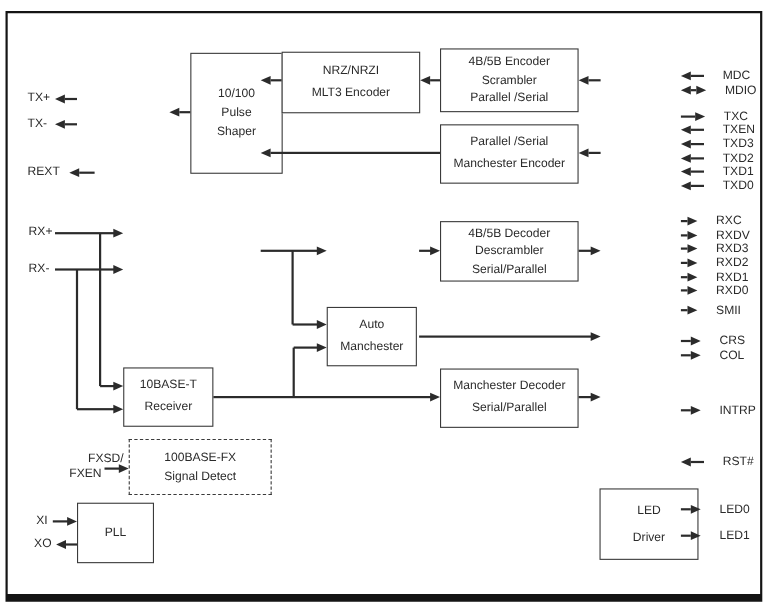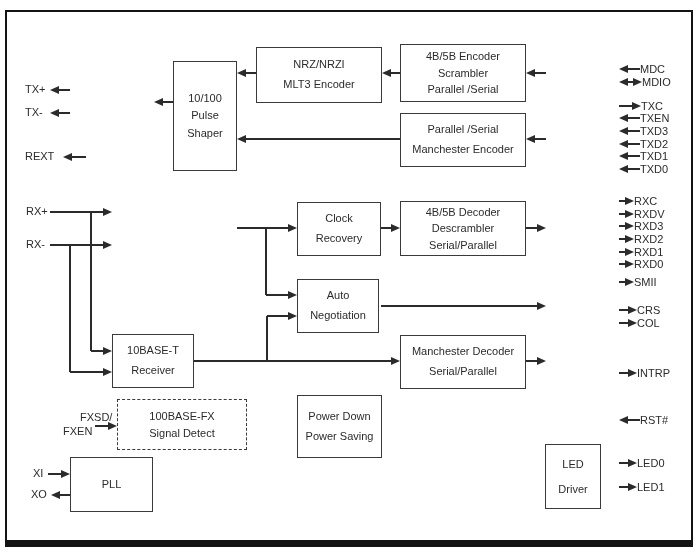--- a/index.html
+++ b/index.html
@@ -22,30 +22,30 @@
       border-top:4.5px solid transparent;border-bottom:4.5px solid transparent;}
   .ar{position:absolute;width:0;height:0;border-left:9px solid #2b2b2b;
       border-top:4.5px solid transparent;border-bottom:4.5px solid transparent;}
   .lbl{position:absolute;font-size:11px;white-space:nowrap;}
   .pin{position:absolute;left:619px;height:14px;display:flex;align-items:center;}
   .pl{display:inline-block;height:1.5px;background:#2b2b2b;}
   .pal{display:inline-block;width:0;height:0;border-right:9px solid #2b2b2b;
        border-top:4.5px solid transparent;border-bottom:4.5px solid transparent;}
   .par{display:inline-block;width:0;height:0;border-left:9px solid #2b2b2b;
        border-top:4.5px solid transparent;border-bottom:4.5px solid transparent;}
-  .pt{margin-left:0;font-size:11px;white-space:nowrap;}
+  .pt{margin-left:17px;font-size:11px;white-space:nowrap;}
 </style>
 </head>
 <body>
 
 <div class="canvas">
   <div class="frame"></div>
 
 
-  <div class="blk adp" style="left:173px;top:61px;width:64px;height:110px">
+  <div class="blk adp" style="left:173px;top:48px;width:84px;height:110px">
     <span>10/100</span>
     <span>Pulse</span>
     <span>Shaper</span>
   </div>
 
   <div class="blk sp2" style="left:256px;top:47px;width:126px;height:56px">
     <span>NRZ/NRZI</span>
     <span>MLT3 Encoder</span>
   </div>
 
@@ -55,61 +55,53 @@
     <span>Parallel /Serial</span>
   </div>
 
   <div class="blk sp2" style="left:400px;top:113px;width:126px;height:54px">
     <span>Parallel /Serial</span>
     <span>Manchester Encoder</span>
   </div>
 
 
 
-  <div class="blk sp2" style="left:297px;top:202px;width:84px;height:54px">
-    <span>Clock</span>
-    <span>Recovery</span>
-  </div>
 
   <div class="blk" style="left:400px;top:201px;width:126px;height:55px">
     <span>4B/5B Decoder</span>
     <span>Descrambler</span>
     <span>Serial/Parallel</span>
   </div>
 
   <div class="blk sp2" style="left:297px;top:279px;width:82px;height:54px">
     <span>Auto</span>
-    <span>Negotiation</span>
+    <span>Manchester</span>
   </div>
 
   <div class="blk sp2" style="left:112px;top:334px;width:82px;height:54px">
     <span>10BASE-T</span>
     <span>Receiver</span>
   </div>
 
   <div class="blk sp2" style="left:400px;top:335px;width:126px;height:54px">
     <span>Manchester Decoder</span>
     <span>Serial/Parallel</span>
   </div>
 
   <div class="blk dashed" style="left:117px;top:399px;width:130px;height:51px">
     <span>100BASE-FX</span>
     <span>Signal Detect</span>
   </div>
 
-  <div class="blk sp2" style="left:297px;top:395px;width:85px;height:63px">
-    <span>Power Down</span>
-    <span>Power Saving</span>
-  </div>
-
-  <div class="blk" style="left:70px;top:457px;width:83px;height:55px">
+
+  <div class="blk" style="left:70px;top:457px;width:70px;height:55px">
     <span>PLL</span>
   </div>
 
-  <div class="blk led" style="left:545px;top:444px;width:56px;height:65px">
+  <div class="blk led" style="left:545px;top:444px;width:90px;height:65px">
     <span>LED</span>
     <span>Driver</span>
   </div>
 
   <div class="al" style="left:526px;top:68.5px"></div>
   <div class="hl" style="left:535px;top:72.3px;width:11px"></div>
   <div class="al" style="left:382px;top:68.5px"></div>
   <div class="hl" style="left:391px;top:72.3px;width:9px"></div>
   <div class="al" style="left:237px;top:68.5px"></div>
   <div class="hl" style="left:246px;top:72.3px;width:10px"></div>

